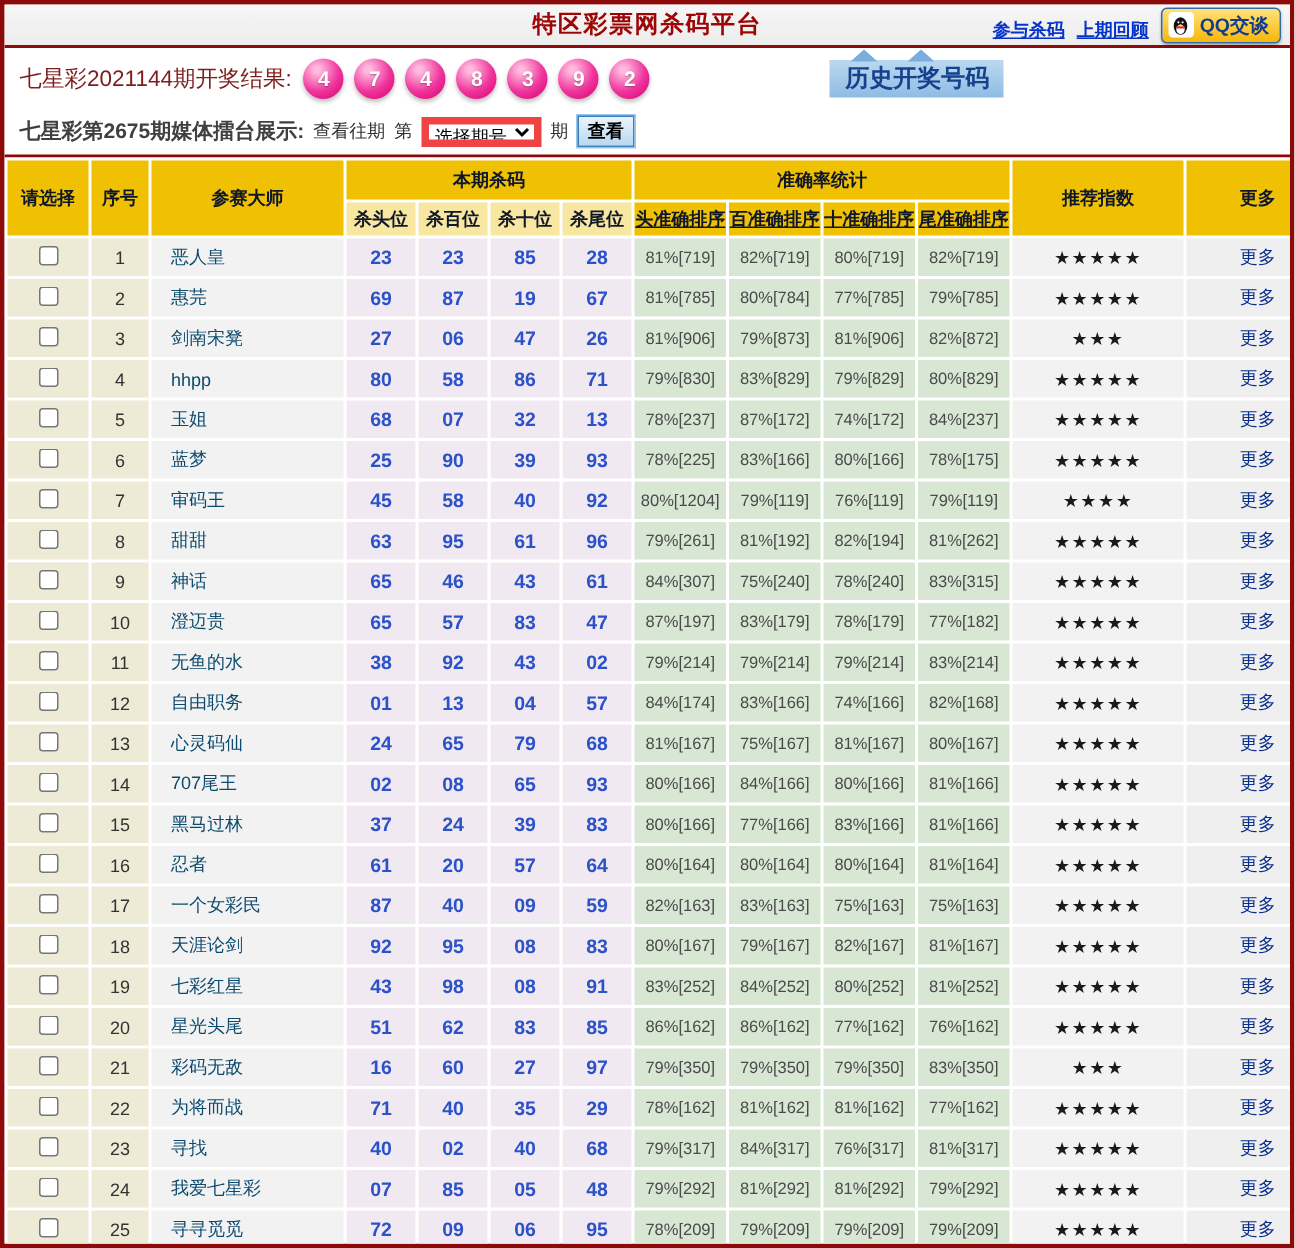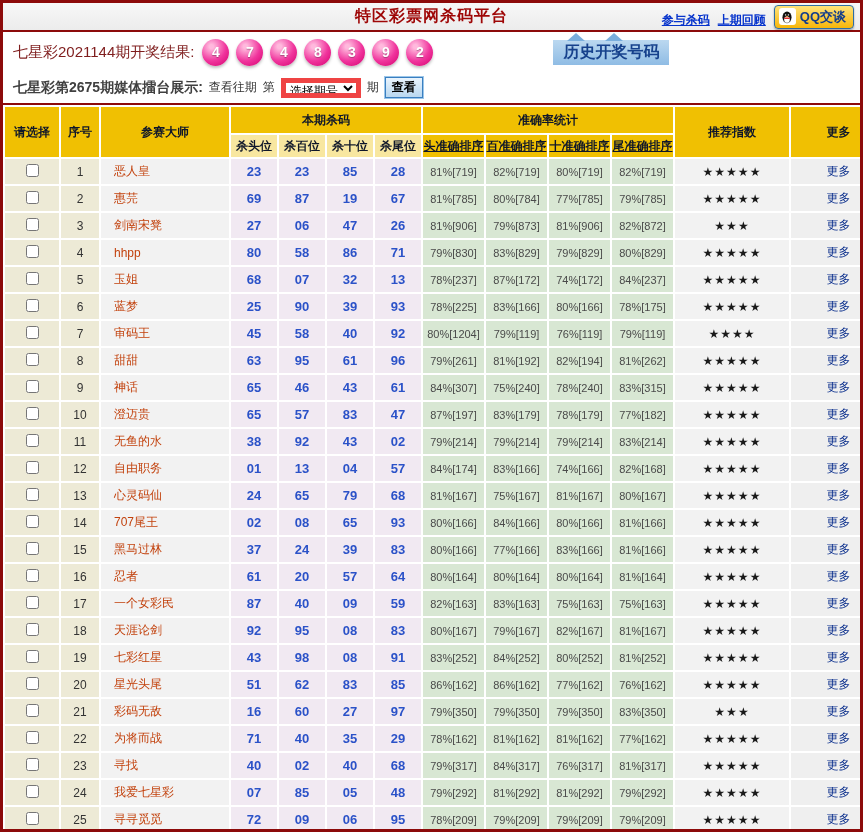--- a/index.html
+++ b/index.html
@@ -51,21 +51,21 @@
   td, th { overflow:hidden; white-space:nowrap; }
   th { background:#F0C002; color:#0f172a; font-size:12px; font-weight:bold; text-align:center; }
   th.group { height:26px; }
   th.sub  { height:22px;margin-top:36px; }
   th.sub-kill { background:#F8E7A0; }
   th.sub-acc  { background:#F0C002; text-decoration:underline; cursor:pointer; }
   td { height:25px; font-size:12px; text-align:center; }
   .c-sel  { background:#EDEAD6; }
   .c-sel input { width:13px; height:13px; cursor:pointer; }
   .c-seq  { background:#EDEAD6; color:#333; }
-  .c-name { background:#F2F2F2; color:#c2410c; text-align:left; padding-left:13px; }
+  .c-name { background:#F2F2F2; color:#0c4a6e; text-align:left; padding-left:13px; }
   .c-kill { background:#F1E9F2; color:#2B52C8; font-weight:bold; font-size:13px; }
   .c-stat { background:#D8E7D3; color:#4A4A4A; font-size:11px; }
   .c-star { background:#F2F2F2; color:#1a1a1a; font-size:12px; letter-spacing:1px; }
   .c-more { background:#EFEFEF; }
   .c-more a { color:#0A2E8C; font-size:12px; cursor:pointer; text-decoration:none; }
 
   
   col.w-sel{width:54px;} col.w-seq{width:38px;} col.w-name{width:128px;}
   col.w-kill{width:46px;} col.w-stat{width:61px;} col.w-star{width:114px;} col.w-more{width:95px;}
 </style>

